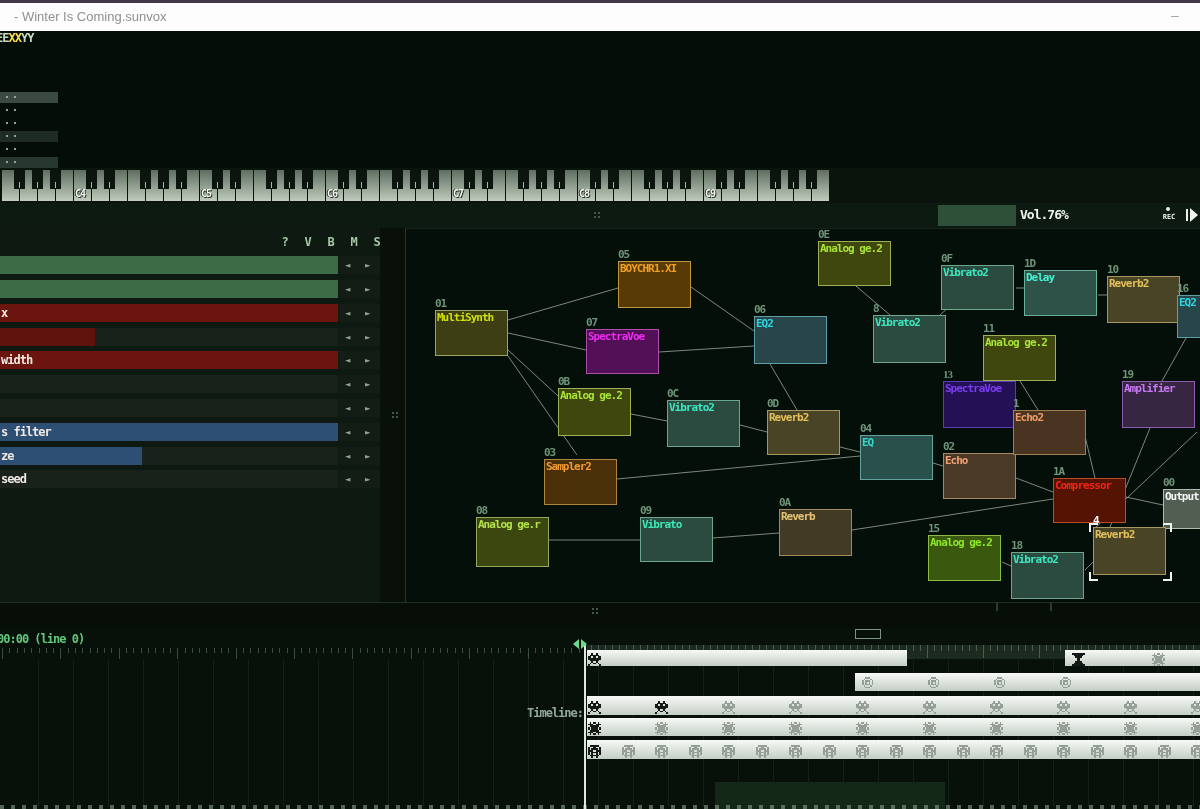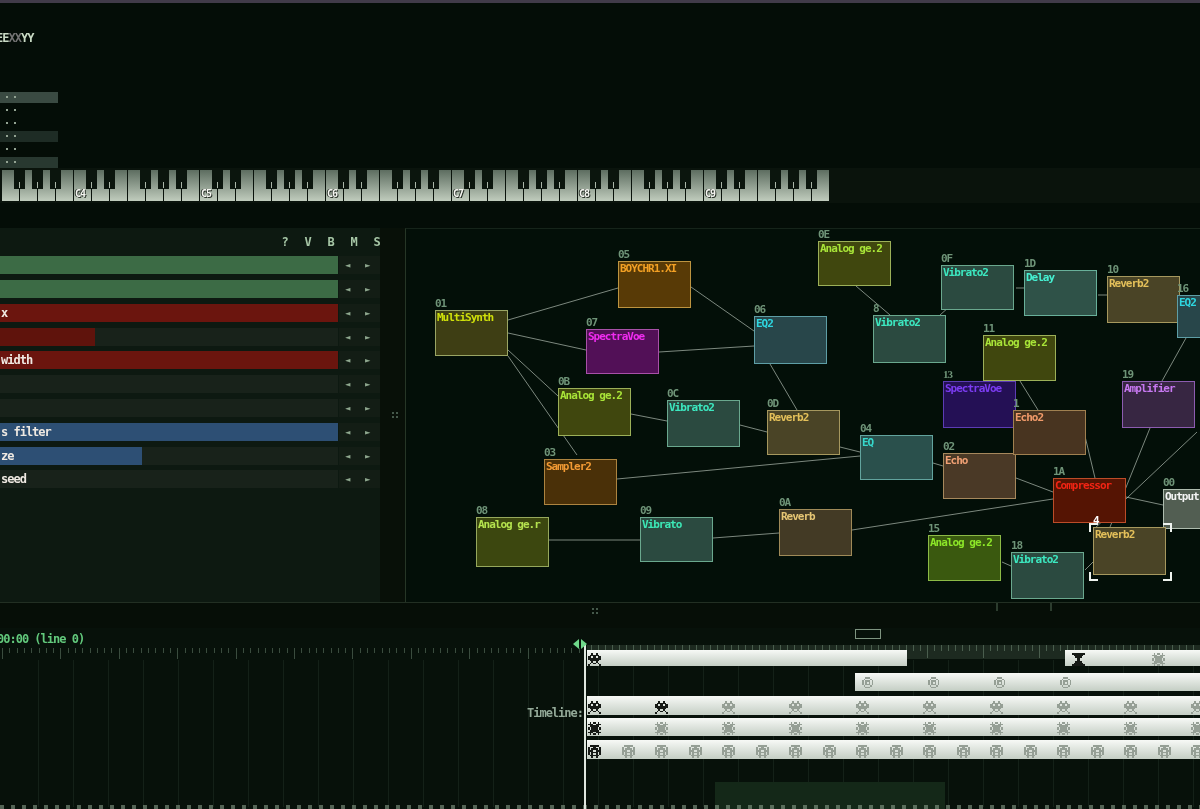--- a/index.html
+++ b/index.html
@@ -6,21 +6,21 @@
   #app{position:relative;width:1200px;height:809px;overflow:hidden;background:#040d07;
        font-family:"DejaVu Sans Mono",monospace;}
   .abs{position:absolute;}
   
   .topstrip{left:0;top:0;width:1200px;height:3px;background:#413b49;}
   .titlebar{left:0;top:3px;width:1200px;height:28px;background:#fdfdfd;}
   .titletext{left:14px;top:6px;color:#8f8f8f;font-family:"Liberation Sans",sans-serif;font-size:13px;}
   .minbtn{left:1162px;top:2px;width:26px;height:22px;color:#9a9a9a;font-size:13px;text-align:center;line-height:22px;}
   
   .kbdmap{left:-4px;top:31px;height:13px;font-size:12px;font-weight:bold;letter-spacing:-1px;}
-  .kbdmap .b{color:#c9dac4;} .kbdmap .d{color:#737373;}
+  .kbdmap .b{color:#c9dac4;} .kbdmap .d{color:#fde047;}
   
   .mlrow{position:absolute;left:0;width:58px;height:11px;}
   .mldot{position:absolute;top:4px;width:2px;height:2px;background:#93a393;}
   
   .kbd{left:0;top:168px;width:1200px;height:35px;background:#0a130c;}
   .wkey{position:absolute;top:2px;width:17px;height:31px;background:linear-gradient(#5d6d60,#c0ccbd);}
   .bkey{position:absolute;top:2px;width:11px;height:19px;background:#0b150d;z-index:2;}
   .bkey i{position:absolute;left:5px;top:12px;width:1px;height:6px;background:#aab6a8;}
   .octlab{position:absolute;bottom:2px;left:1px;color:#f6f6f2;font-size:10px;font-weight:bold;
           text-shadow:1px 1px 0 #2a332a,-1px 0 0 #2a332a;z-index:3;letter-spacing:-1px;}
@@ -80,20 +80,24 @@
   .minibox{position:absolute;left:855px;top:1px;width:24px;height:8px;border:1px solid #7e9480;z-index:4;}
   .greenpanel{position:absolute;left:715px;top:154px;width:230px;height:27px;background:#142818;z-index:2;}
   .dashes{position:absolute;left:0;top:177px;width:1200px;height:4px;z-index:4;opacity:.55;
           background:repeating-linear-gradient(90deg,#93a893 0 4px,transparent 4px 11px);}
 </style>
 </head>
 <body>
 
 <div id="app">
   <div class="abs topstrip"></div>
+  <div class="abs titlebar">
+    <span class="abs titletext">- Winter Is Coming.sunvox</span>
+    <span class="abs minbtn">—</span>
+  </div>
   <div class="abs kbdmap"><span class="b">EE</span><span class="d">XX</span><span class="b">YY</span></div>
 
   <div id="minilist">
       <div class="mlrow" style="top: 92px; background: rgb(58, 74, 66);">
         <div class="mldot" style="left: 6px;"></div>
         <div class="mldot" style="left: 14px;"></div>
       </div>
       <div class="mlrow" style="top: 105px;">
         <div class="mldot" style="left: 6px;"></div>
         <div class="mldot" style="left: 14px;"></div>
@@ -269,20 +273,33 @@
         <i></i>
       </div>
       <div class="bkey" style="left: 788px;">
         <i></i>
       </div>
       <div class="bkey" style="left: 806px;">
         <i></i>
       </div>
     </div>
 
+  <div class="abs transport">
+    <span class="dots4" style="left:594px;top:9px"></span>
+    <div class="volslider"></div>
+    <span class="vollabel">Vol.76%</span>
+    <div class="recwrap">
+      <span class="recdot"></span>
+      <span class="reclab">REC</span>
+    </div>
+    <div class="playbtn">
+      <span class="bar"></span>
+      <span class="tri"></span>
+    </div>
+  </div>
 
   <div class="abs controls">
     <div id="cbtns">
         <div class="abs cbtn" style="left: 276px;">?</div>
         <div class="abs cbtn" style="left: 299px;">V</div>
         <div class="abs cbtn" style="left: 322px;">B</div>
         <div class="abs cbtn" style="left: 345px;">M</div>
         <div class="abs cbtn" style="left: 368px;">S</div>
       </div>
     <div id="sliders">

